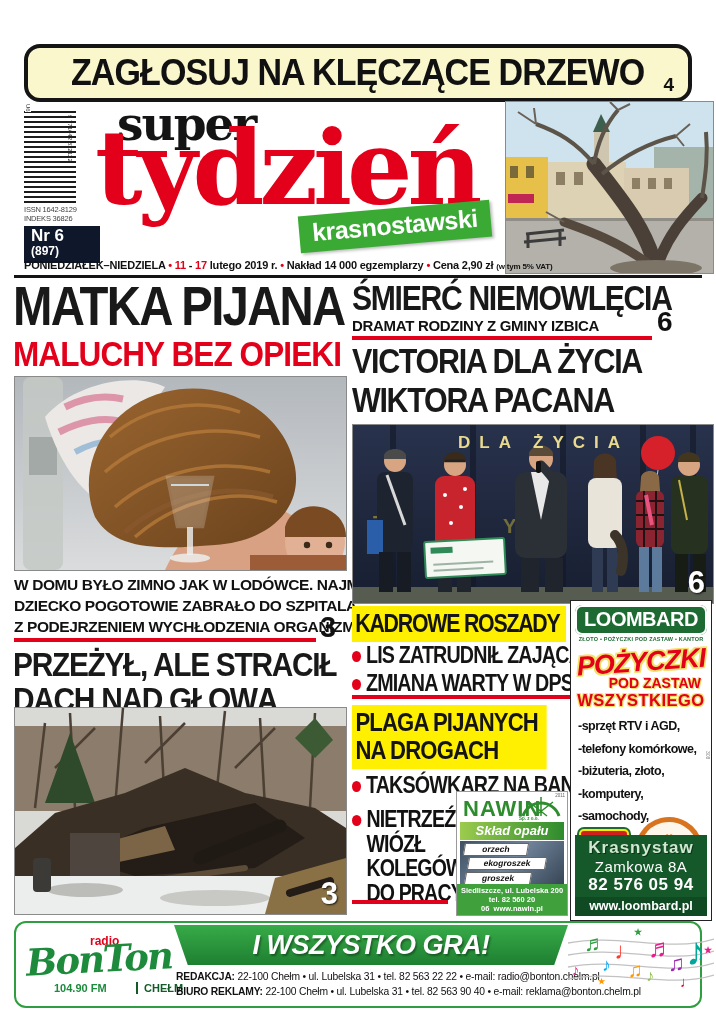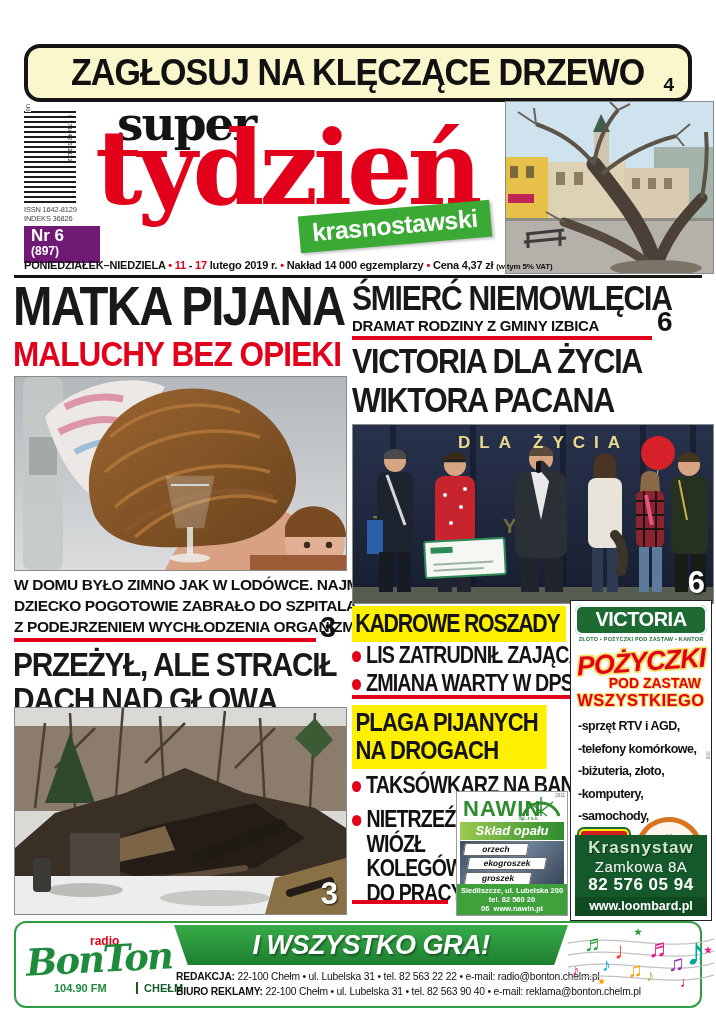--- a/index.html
+++ b/index.html
@@ -13,21 +13,21 @@
   .topbanner{left:24px;top:44px;width:660px;height:50px;background:#faf7cc;border:4px solid #151515;
              border-radius:16px;display:flex;align-items:center;justify-content:center;}
   .tb-text{font-weight:bold;font-size:37px;letter-spacing:-1px;transform:scaleX(.92);white-space:nowrap;}
   .tb-page{position:absolute;right:14px;bottom:2px;font-size:19px;font-weight:bold;}
 
   
   .barcode{left:24px;top:111px;width:52px;height:92px;background:repeating-linear-gradient(180deg,#1c1c1c 0 2px,#fff 2px 5px);}
   .bc-num{position:absolute;right:3px;top:4px;writing-mode:vertical-rl;font-size:6px;color:#222;background:transparent;}
   .bc-corner{position:absolute;left:1px;top:-7px;writing-mode:vertical-rl;font-size:6px;color:#333;background:#fff;}
   .issn{left:24px;top:205px;font-size:7.5px;line-height:9px;color:#444;font-weight:normal;letter-spacing:-0.2px;}
-  .issuebox{left:24px;top:226px;width:76px;height:37px;background:#701a75;color:#fff;padding:1px 0 0 7px;box-sizing:border-box;}
+  .issuebox{left:24px;top:226px;width:76px;height:37px;background:#0f172a;color:#fff;padding:1px 0 0 7px;box-sizing:border-box;}
   .issuebox .nr{font-size:17px;font-weight:bold;line-height:18px;}
   .issuebox .nr2{font-size:12px;font-weight:bold;line-height:13px;}
   .logo-super{left:117px;top:100px;font-family:"DejaVu Serif",serif;font-weight:bold;font-size:47px;
               letter-spacing:-2px;color:#141414;line-height:1;}
   .logo-tydzien{left:95px;top:116px;font-family:"DejaVu Serif",serif;font-weight:bold;font-size:103px;
               letter-spacing:-5px;color:#e2001a;line-height:1;}
   .logo-region{left:299px;top:208px;background:#3aaa35;color:#fff;font-weight:bold;font-size:25px;
               padding:3px 13px 5px 13px;transform:rotate(-5deg);letter-spacing:-0.5px;box-shadow:2px 2px 3px rgba(0,0,0,.25);}
   .photo{border:1px solid #8a8a8a;overflow:hidden;background:#ccc;}
   .tree-photo{left:505px;top:101px;width:207px;height:171px;}
@@ -199,21 +199,21 @@
   <div class="abs dateline">
     <span>PONIEDZIAŁEK–NIEDZIELA</span>
     <span class="red">•</span>
     <span class="red">11</span>
     <span>-</span>
     <span class="red">17</span>
     <span>lutego 2019 r.</span>
     <span class="red">•</span>
     <span>Nakład 14 000 egzemplarzy</span>
     <span class="red">•</span>
-    <span>Cena 4,37 zł</span>
+    <span>Cena 2,90 zł</span>
     <span class="vat">(w tym 5% VAT)</span>
   </div>
   <div class="abs rule-black"></div>
 
   <div class="abs hl m-h1"><span class="sx nowrap">MATKA PIJANA</span></div>
   <div class="abs hl m-h2"><span class="sx nowrap">MALUCHY BEZ OPIEKI</span></div>
 
   <div class="abs photo woman-photo">
     <svg width="331" height="193" viewBox="0 0 331 193">
       <defs>
@@ -404,21 +404,21 @@
       <div class="strip" style="width:58px;margin-left:9px">kostka</div>
       <div class="strip" style="width:54px;margin-left:6px">pellet</div>
     </div>
     <div class="foot">
       <div>Siedliszcze, ul. Lubelska 200</div>
       <div><span>tel. 82 560 20 06</span>&nbsp;&nbsp;<span>www.nawin.pl</span></div>
     </div>
   </div>
 
   <div class="abs loombard">
-    <div class="lb-head">VICTORIA</div>
+    <div class="lb-head">LOOMBARD</div>
     <div class="lb-tag nowrap">ZŁOTO • POŻYCZKI POD ZASTAW • KANTOR</div>
     <div class="lb-p1">POŻYCZKI</div>
     <div class="lb-p2">POD ZASTAW</div>
     <div class="lb-p3">WSZYSTKIEGO</div>
     <div class="lb-items">
       <div>-sprzęt RTV i AGD,</div>
       <div>-telefony komórkowe,</div>
       <div>-biżuteria, złoto,</div>
       <div>-komputery,</div>
       <div>-samochody,</div>

